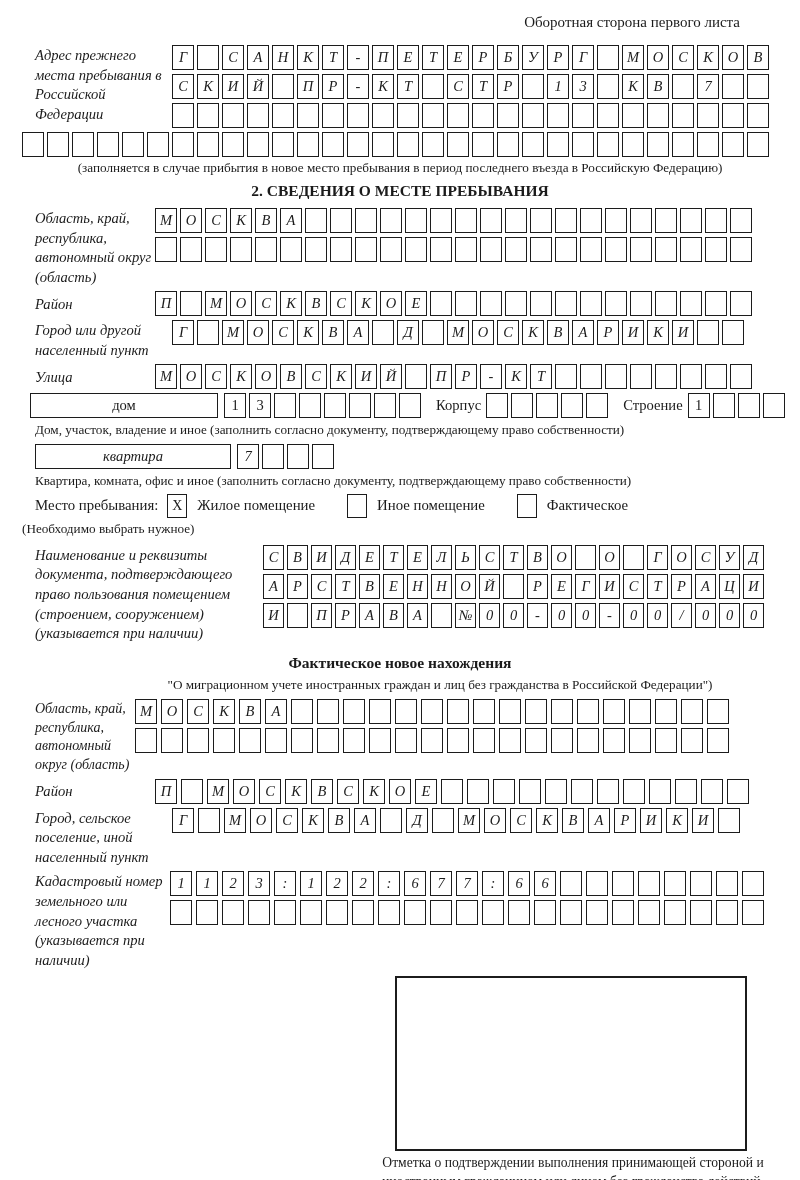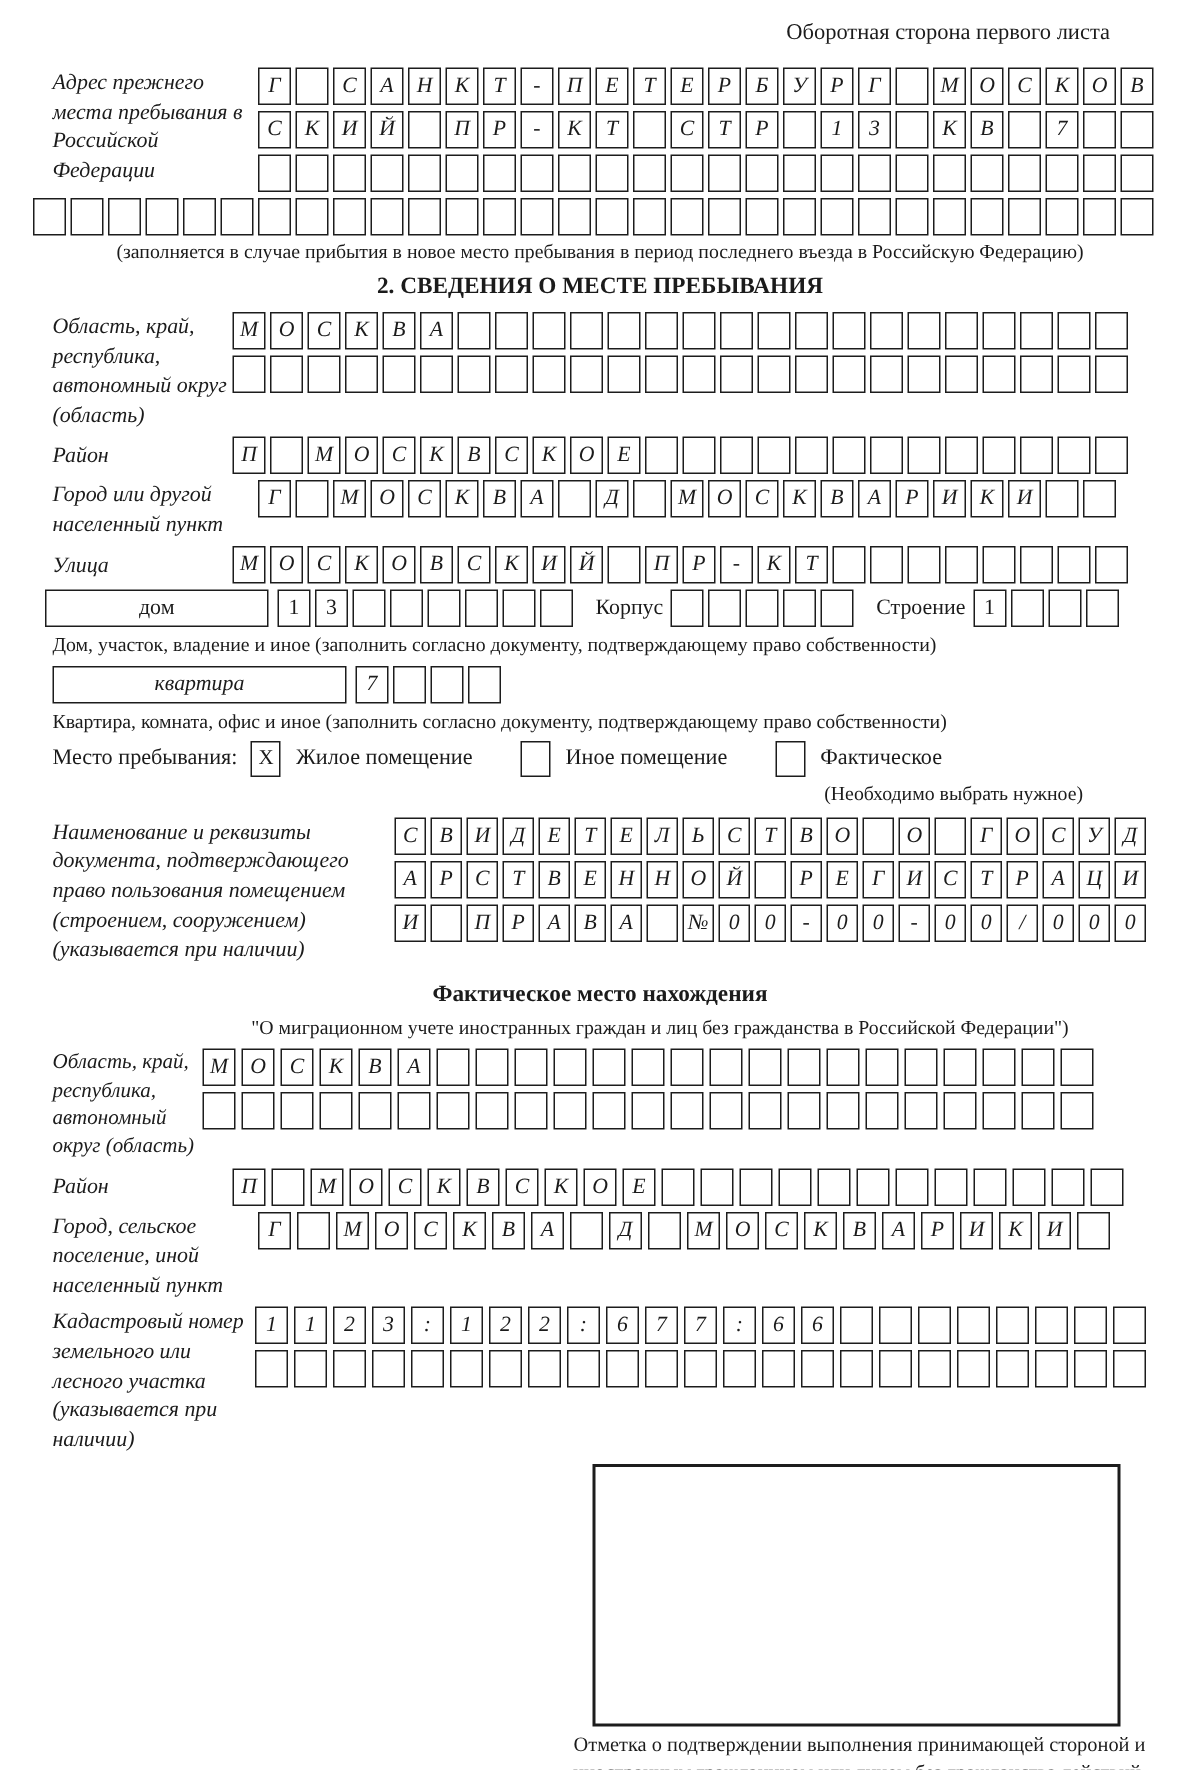--- a/index.html
+++ b/index.html
@@ -36,35 +36,35 @@
   .note{font-size:13.2px;line-height:1.3;}
   .center{text-align:center;}
   .sec-title{font-size:15.5px;font-weight:bold;text-align:center;margin:6px 0 8px 0;}
   .fact-title{font-size:15.5px;font-weight:bold;text-align:center;margin:10px 0 4px 0;}
   .fact-notes{margin-left:80px;width:676px;text-align:center;margin-bottom:6px;}
 
   .wbox{
     display:inline-flex;align-items:center;justify-content:center;flex:none;
     height:25px;border:1.5px solid #1c1c1c;box-sizing:border-box;font-size:14.6px;background:#fff;
   }
-  .dom-box{width:149px;margin-right:6px;}
+  .dom-box{width:188px;margin-right:6px;}
   .kv-box{width:196px;margin-right:6px;}
   .inline-label{font-size:14.6px;align-self:center;margin:0 5px 0 12px;flex:none;}
   .house-row{display:flex;align-items:flex-start;margin-left:8px;margin-bottom:3px;}
   .note-indent{margin-left:13px;margin-bottom:5px;}
 
   .stay-row{display:flex;align-items:center;margin-left:13px;margin-top:4px;margin-bottom:2px;font-size:14.8px;}
   .chk{
     display:inline-flex;align-items:center;justify-content:center;flex:none;
     width:20px;height:24px;border:1.5px solid #1c1c1c;box-sizing:border-box;font-size:14px;
   }
   .chk-first{margin-left:9px;}
   .chk-next{margin-left:32px;}
   .opt-label{margin-left:10px;}
-  .choose-note{width:700px;text-align:right;margin-bottom:8px;}
+  .choose-note{width:700px;text-align:left;margin-bottom:8px;}
 
   .doc-block{margin-bottom:8px;}
 
   .markbox{
     width:352px;height:175px;border:2px solid #1c1c1c;box-sizing:border-box;
     margin-left:373px;margin-top:6px;background:#fff;
   }
   .mark-caption{margin-left:336px;width:430px;text-align:center;font-size:13.6px;line-height:1.35;margin-top:3px;}
 </style>
 </head>
@@ -460,21 +460,21 @@
           <span class="cell">0</span>
           <span class="cell">0</span>
           <span class="cell">/</span>
           <span class="cell">0</span>
           <span class="cell">0</span>
           <span class="cell">0</span>
         </div>
     </div>
   </div>
 
-  <div class="fact-title">Фактическое место нахождения</div>
+  <div class="fact-title">Фактическое новое нахождения</div>
   <div class="fact-notes">
     <div class="note">"О миграционном учете иностранных граждан и лиц без гражданства в Российской Федерации")</div>
   </div>
 
   <div class="frow">
     <div class="flabel lw-areg">Область, край, республика, автономный округ (область)</div>
     <div class="rowstack">
       <div class="cells mid">
           <span class="cell">М</span>
           <span class="cell">О</span>

